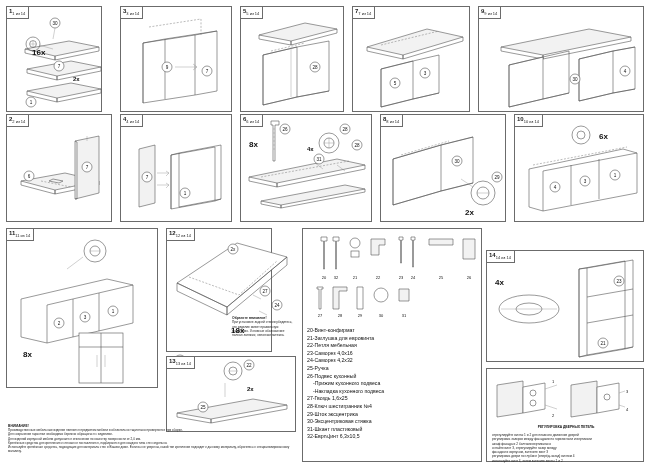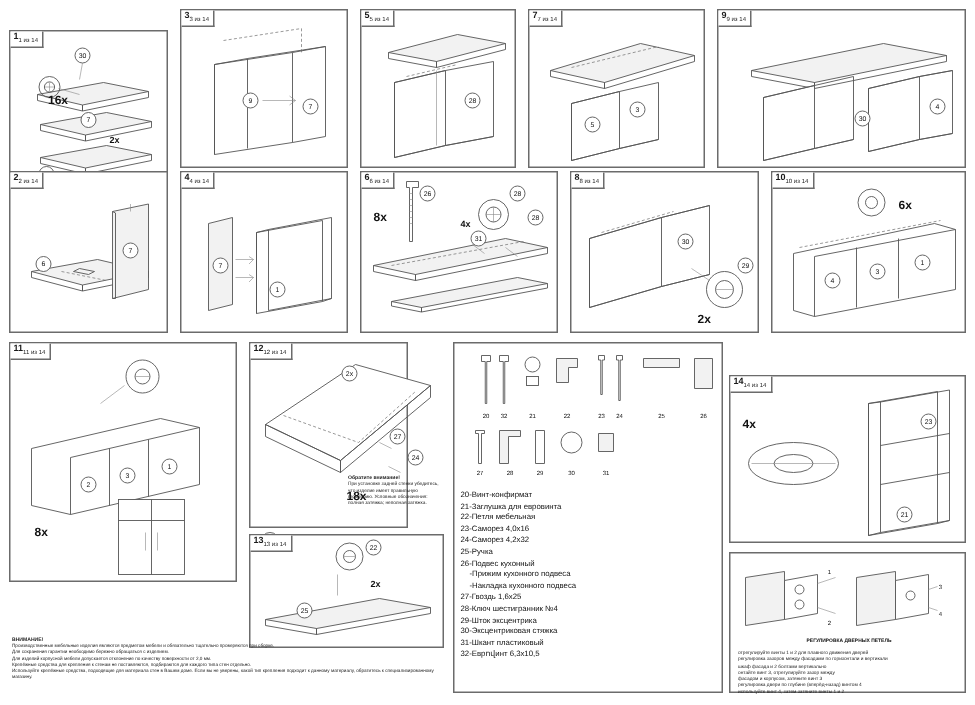--- a/index.html
+++ b/index.html
@@ -25,21 +25,21 @@
   .foot b{font-size:3.4px;}
   .note{position:absolute;font-size:3.2px;line-height:4.3px;color:#222;}
   .note b{font-size:3.4px;}
   .ctitle{position:absolute;font-size:3.3px;font-weight:bold;color:#111;text-align:center;line-height:4.4px;}
 </style>
 </head>
 <body>
 
 <div id="sheet">
 
-  <div class="panel" style="left:6px;top:20px;width:106px;height:106px;">
+  <div class="panel" style="left:6px;top:6px;width:96px;height:106px;">
     <div class="pnum"><span>1</span><sub>1 из 14</sub></div>
     <svg width="106" height="106" viewBox="0 0 106 106">
       <g>
 
         <path class="lnf" d="M18 42 L62 34 L92 40 L48 49 Z"></path>
         <path class="ln" d="M18 42 L18 46 L48 53 L48 49"></path>
         <path class="ln" d="M48 49 L48 53 L92 44 L92 40"></path>
 
         <path class="lnf" d="M20 62 L64 54 L94 60 L50 69 Z"></path>
         <path class="ln" d="M20 62 L20 66 L50 73 L50 69"></path>

